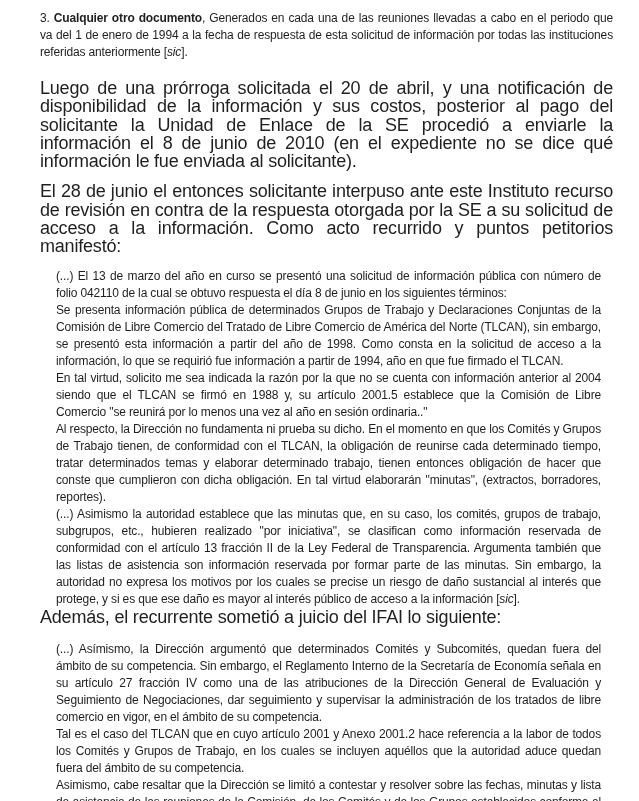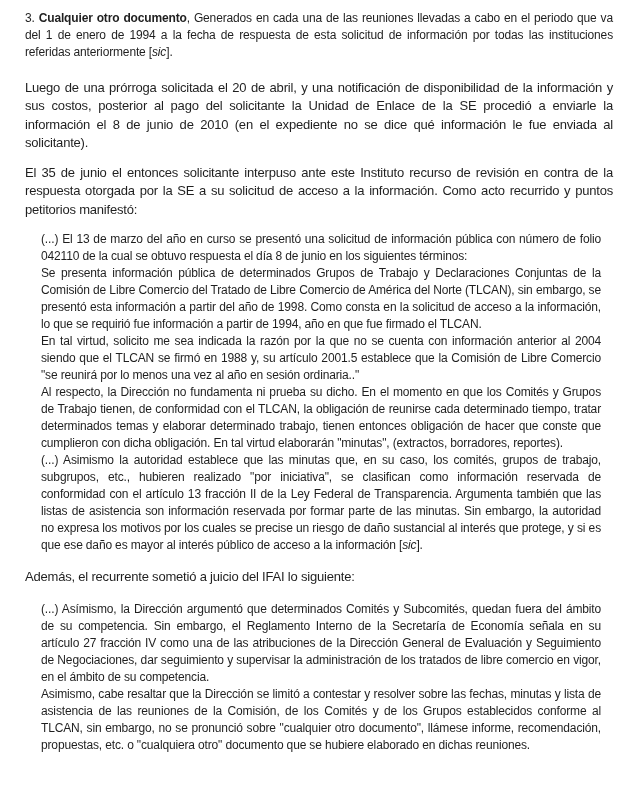--- a/index.html
+++ b/index.html
@@ -9,62 +9,63 @@
     background: #ffffff;
     overflow: hidden;
     font-family: "Liberation Sans", "DejaVu Sans", sans-serif;
     color: #1f1f1f;
     -webkit-font-smoothing: antialiased;
   }
   .page {
     box-sizing: border-box;
     width: 639px;
     height: 801px;
-    padding: 10px 26px 0 25px;
+    padding: 10px 26px 0 40px;
   }
   .body-para {
-    font-size: 13px;
+    font-size: 18px;
     line-height: 18.3px;
     letter-spacing: -0.2px;
     text-align: justify;
     margin: 0 0 12px 0;
   }
   .quote {
     margin: 0 12px 0 16px;
     font-size: 12px;
     line-height: 17px;
     letter-spacing: -0.15px;
     text-align: justify;
   }
   .qp { margin: 0; }
   .item3 { margin-bottom: 18px; }
-  .mb14 { margin-bottom: 14px; }
+  .mb14 { }
   .mb15 { margin-bottom: 15px; }
   b { font-weight: bold; }
   i { font-style: italic; }
 </style>
 </head>
 <body>
 
 <div class="page">
 
   <p class="quote qp item3"><span>3. </span><b>Cualquier otro documento</b><span>, Generados en cada una de las reuniones llevadas a cabo en el periodo que va del 1 de enero de 1994 a la fecha de respuesta de esta solicitud de información por todas las instituciones referidas anteriormente [</span><i>sic</i><span>].</span></p>
 
   <p class="body-para">Luego de una prórroga solicitada el 20 de abril, y una notificación de disponibilidad de la información y sus costos, posterior al pago del solicitante la Unidad de Enlace de la SE procedió a enviarle la información el 8 de junio de 2010 (en el expediente no se dice qué información le fue enviada al solicitante).</p>
 
-  <p class="body-para">El 35 de junio el entonces solicitante interpuso ante este Instituto recurso de revisión en contra de la respuesta otorgada por la SE a su solicitud de acceso a la información. Como acto recurrido y puntos petitorios manifestó:</p>
+  <p class="body-para">El 28 de junio el entonces solicitante interpuso ante este Instituto recurso de revisión en contra de la respuesta otorgada por la SE a su solicitud de acceso a la información. Como acto recurrido y puntos petitorios manifestó:</p>
 
   <div class="quote mb14">
     <p class="qp">(...) El 13 de marzo del año en curso se presentó una solicitud de información pública con número de folio 042110 de la cual se obtuvo respuesta el día 8 de junio en los siguientes términos:</p>
     <p class="qp">Se presenta información pública de determinados Grupos de Trabajo y Declaraciones Conjuntas de la Comisión de Libre Comercio del Tratado de Libre Comercio de América del Norte (TLCAN), sin embargo, se presentó esta información a partir del año de 1998. Como consta en la solicitud de acceso a la información, lo que se requirió fue información a partir de 1994, año en que fue firmado el TLCAN.</p>
     <p class="qp">En tal virtud, solicito me sea indicada la razón por la que no se cuenta con información anterior al 2004 siendo que el TLCAN se firmó en 1988 y, su artículo 2001.5 establece que la Comisión de Libre Comercio "se reunirá por lo menos una vez al año en sesión ordinaria.."</p>
     <p class="qp">Al respecto, la Dirección no fundamenta ni prueba su dicho. En el momento en que los Comités y Grupos de Trabajo tienen, de conformidad con el TLCAN, la obligación de reunirse cada determinado tiempo, tratar determinados temas y elaborar determinado trabajo, tienen entonces obligación de hacer que conste que cumplieron con dicha obligación.  En tal virtud elaborarán "minutas", (extractos, borradores, reportes).</p>
     <p class="qp"><span>(...) Asimismo la autoridad establece que las minutas que, en su caso, los comités, grupos de trabajo, subgrupos, etc., hubieren realizado "por iniciativa", se clasifican como información reservada de conformidad con el artículo 13 fracción II de la Ley Federal de Transparencia. Argumenta también que las listas de asistencia son información reservada por formar parte de las minutas. Sin embargo, la autoridad no expresa los motivos por los cuales se precise un riesgo de daño sustancial al interés que protege, y si es que ese daño es mayor al interés público de acceso a la información [</span><i>sic</i><span>].</span></p>
   </div>
 
   <p class="body-para mb15">Además, el recurrente sometió a juicio del IFAI lo siguiente:</p>
 
   <div class="quote">
     <p class="qp">(...) Asímismo, la Dirección argumentó que determinados Comités y Subcomités, quedan fuera del ámbito de su competencia.  Sin embargo, el Reglamento Interno de la Secretaría de Economía señala en su artículo 27 fracción IV como una  de las atribuciones de la Dirección General de Evaluación y Seguimiento de Negociaciones, dar seguimiento y supervisar la administración de los tratados de libre comercio en vigor, en el ámbito de su competencia.</p>
+    <p class="qp">Tal es el caso del TLCAN que en cuyo artículo 2001 y Anexo 2001.2 hace referencia a la labor de todos los Comités y Grupos de Trabajo, en los cuales se incluyen aquéllos que la autoridad aduce quedan fuera del ámbito de su competencia.</p>
     <p class="qp">Asimismo, cabe resaltar que la Dirección se limitó a contestar y resolver sobre las fechas, minutas y lista de asistencia de las reuniones de la Comisión, de los Comités y de los Grupos establecidos conforme al TLCAN, sin embargo, no se pronunció sobre "cualquier otro documento", llámese informe, recomendación, propuestas, etc. o "cualquiera otro" documento que se hubiere elaborado en dichas reuniones.</p>
   </div>
 
 </div>
 
 </body></html>

